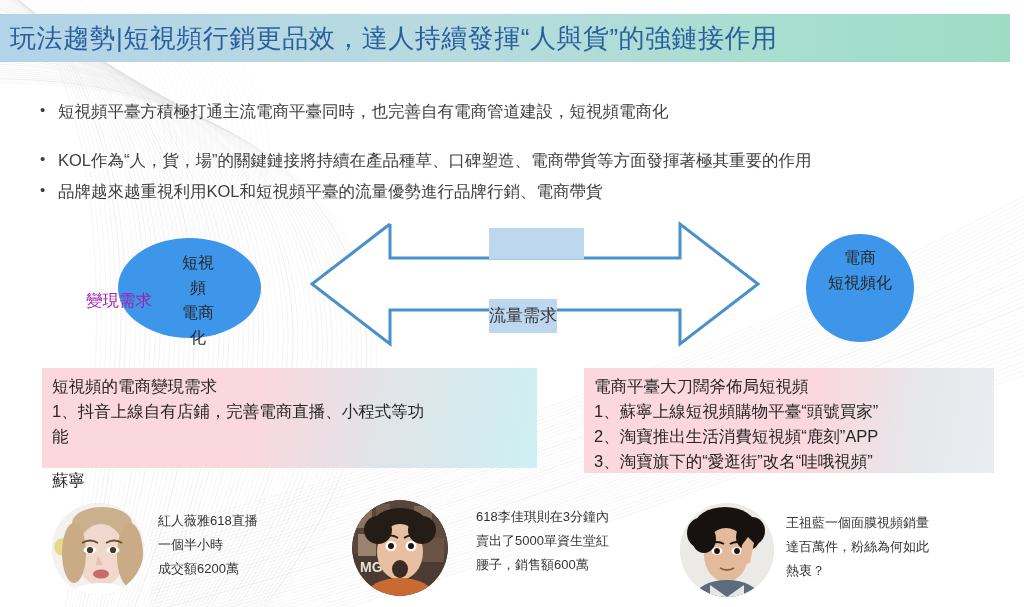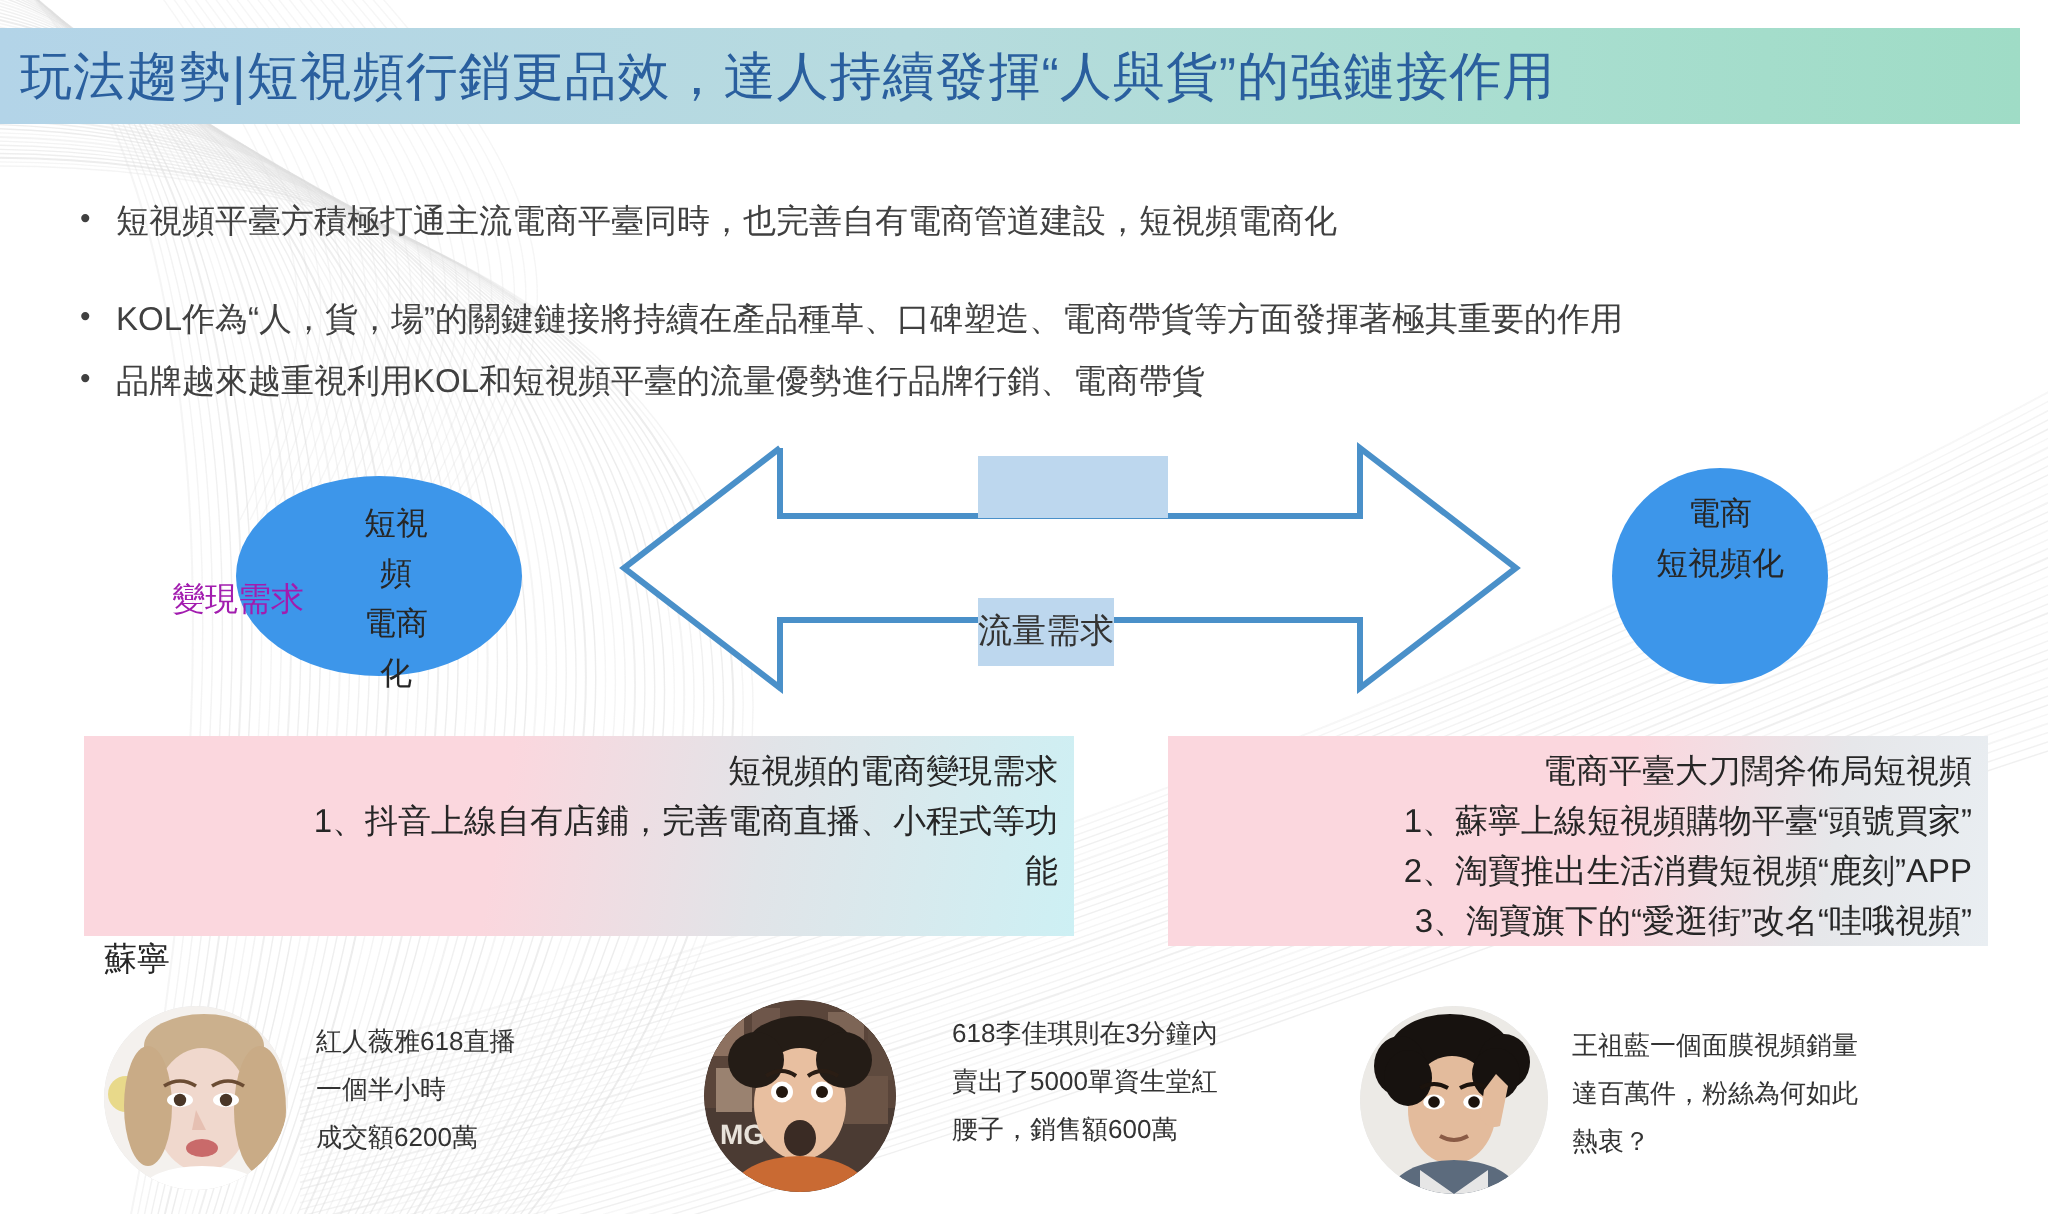--- a/index.html
+++ b/index.html
@@ -181,21 +181,21 @@
     height: 100px;
     background: linear-gradient(100deg, #fbd7de 0%, #fbd7de 42%, #e1e4e8 68%, #cdf0f4 100%);
   }
   #panel-right {
     left: 584px;
     top: 368px;
     width: 410px;
     height: 105px;
     background: linear-gradient(100deg, #fbd7de 0%, #fbd7de 55%, #e6e7ea 80%, #e9eef2 100%);
   }
-  .panel-line { white-space: nowrap; text-align: right; }
+  .panel-line { white-space: nowrap; }
   #panel-left .panel-head,
   #panel-right .panel-head { }
 
   
   #panel-left-overflow {
     position: absolute;
     left: 52px;
     top: 468px;
     z-index: 4;
     font-size: 16.5px;

